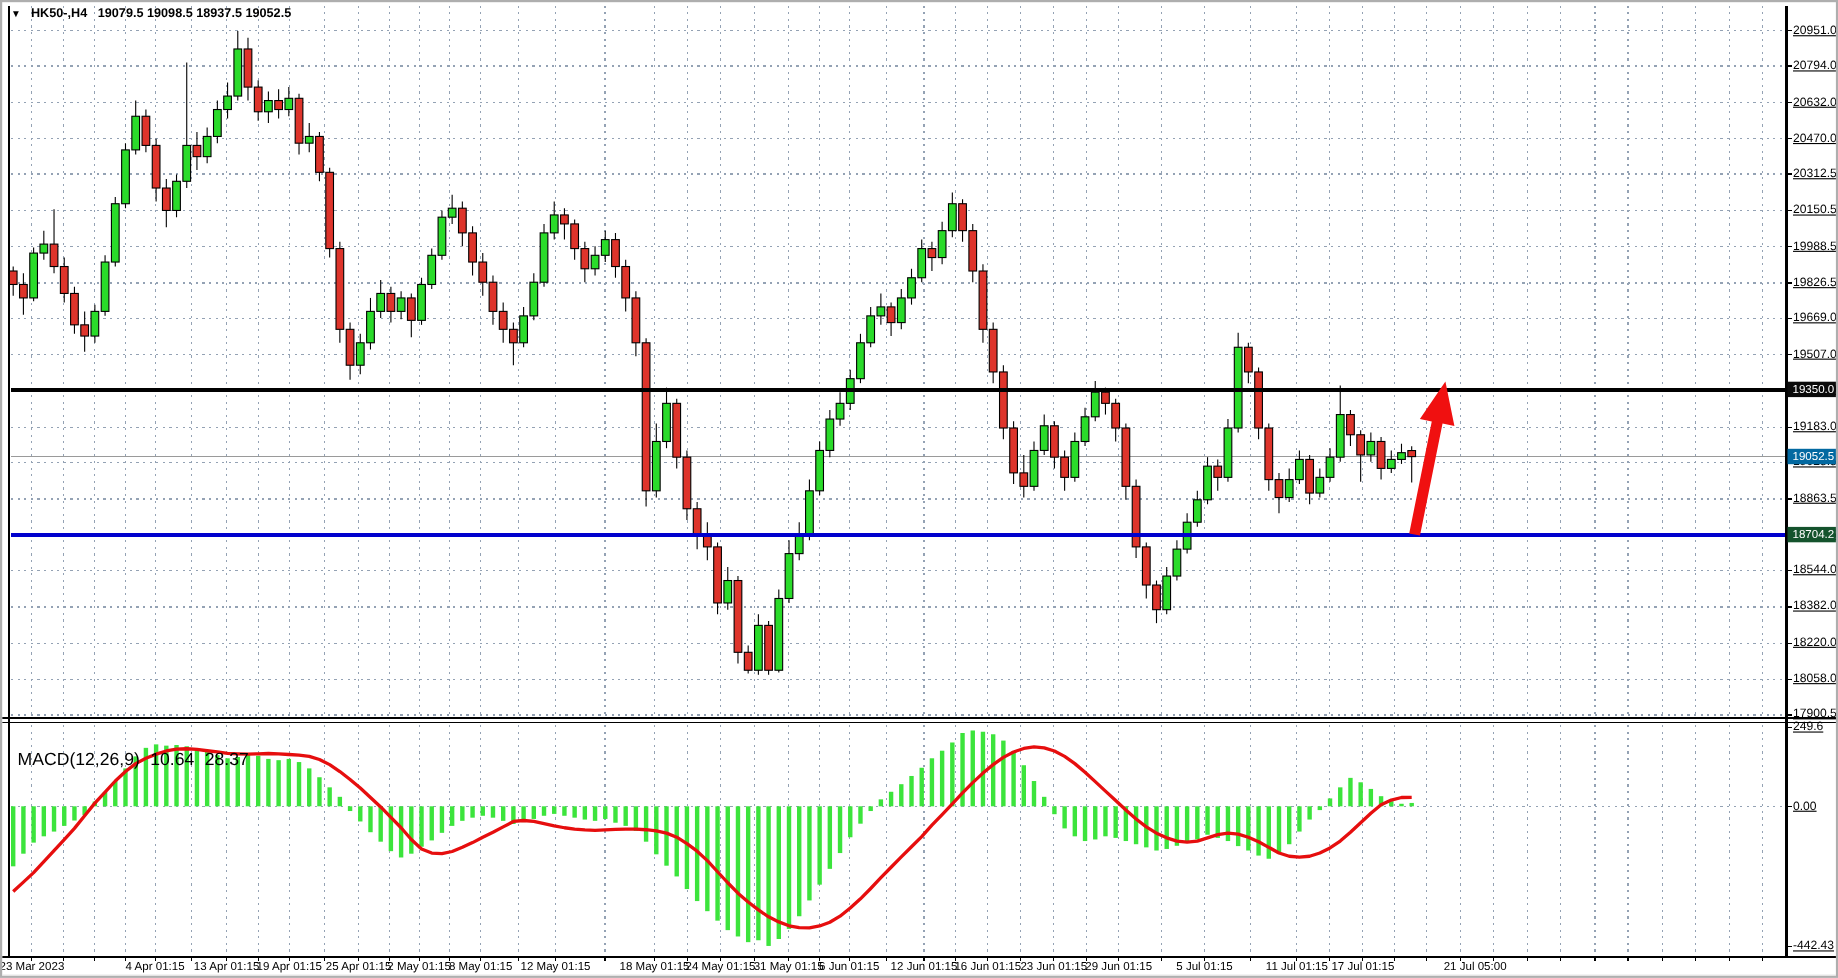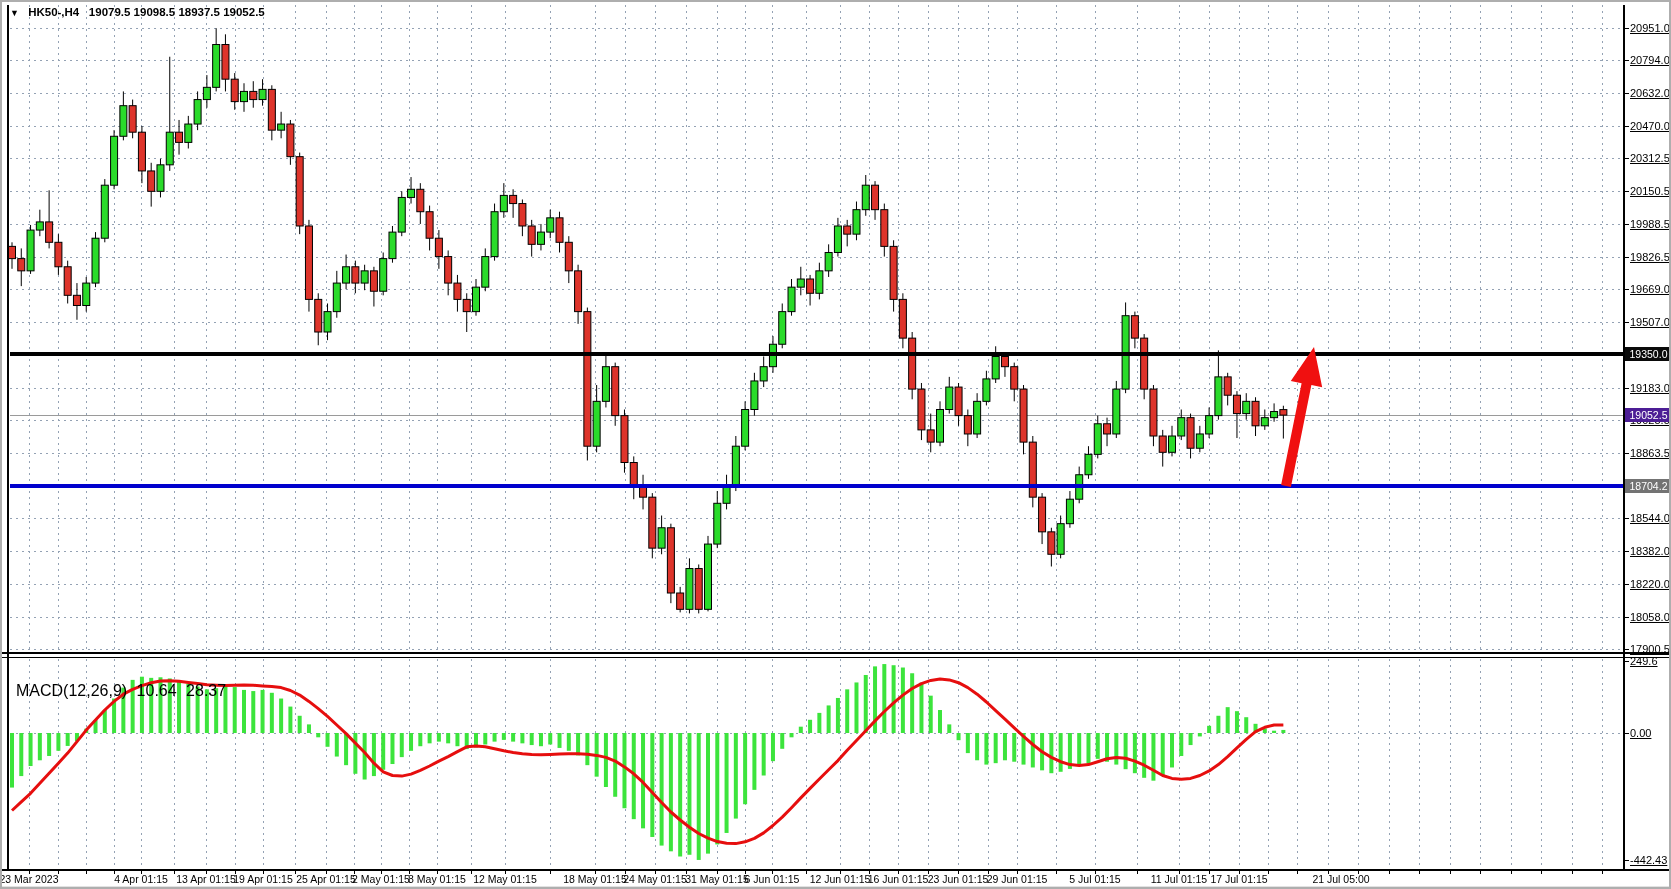--- a/index.html
+++ b/index.html
@@ -669,22 +669,22 @@
   <div class="abs" id="macd-label">
     <span>MACD(12,26,9)</span>
     <span>10.64</span>
     <span>28.37</span>
   </div>
 
   <div class="abs" id="price-axis-strip"></div>
   <div class="abs" id="time-axis-strip"></div>
 
   <div class="badge" id="badge-0" style="top: 345.444px; background: rgb(10, 10, 10);">19350.0</div>
-  <div class="badge" id="badge-1" style="top: 406.104px; background: #4c1d95;">19052.5</div>
-  <div class="badge" id="badge-2" style="top: 477.123px; background: #737373;">18704.2</div>
+  <div class="badge" id="badge-1" style="top: 406.104px; background: #0369a1;">19052.5</div>
+  <div class="badge" id="badge-2" style="top: 477.123px; background: #14532d;">18704.2</div>
 
   <div class="abs" id="bottom-edge"></div>
 <div class="axis-label" style="top: 19.5px;">20951.0</div>
     <div class="axis-label" style="top: 51.5123px;">20794.0</div>
     <div class="axis-label" style="top: 84.5441px;">20632.0</div>
     <div class="axis-label" style="top: 117.576px;">20470.0</div>
     <div class="axis-label" style="top: 149.69px;">20312.5</div>
     <div class="axis-label" style="top: 182.722px;">20150.5</div>
     <div class="axis-label" style="top: 215.754px;">19988.5</div>
     <div class="axis-label" style="top: 248.786px;">19826.5</div>

